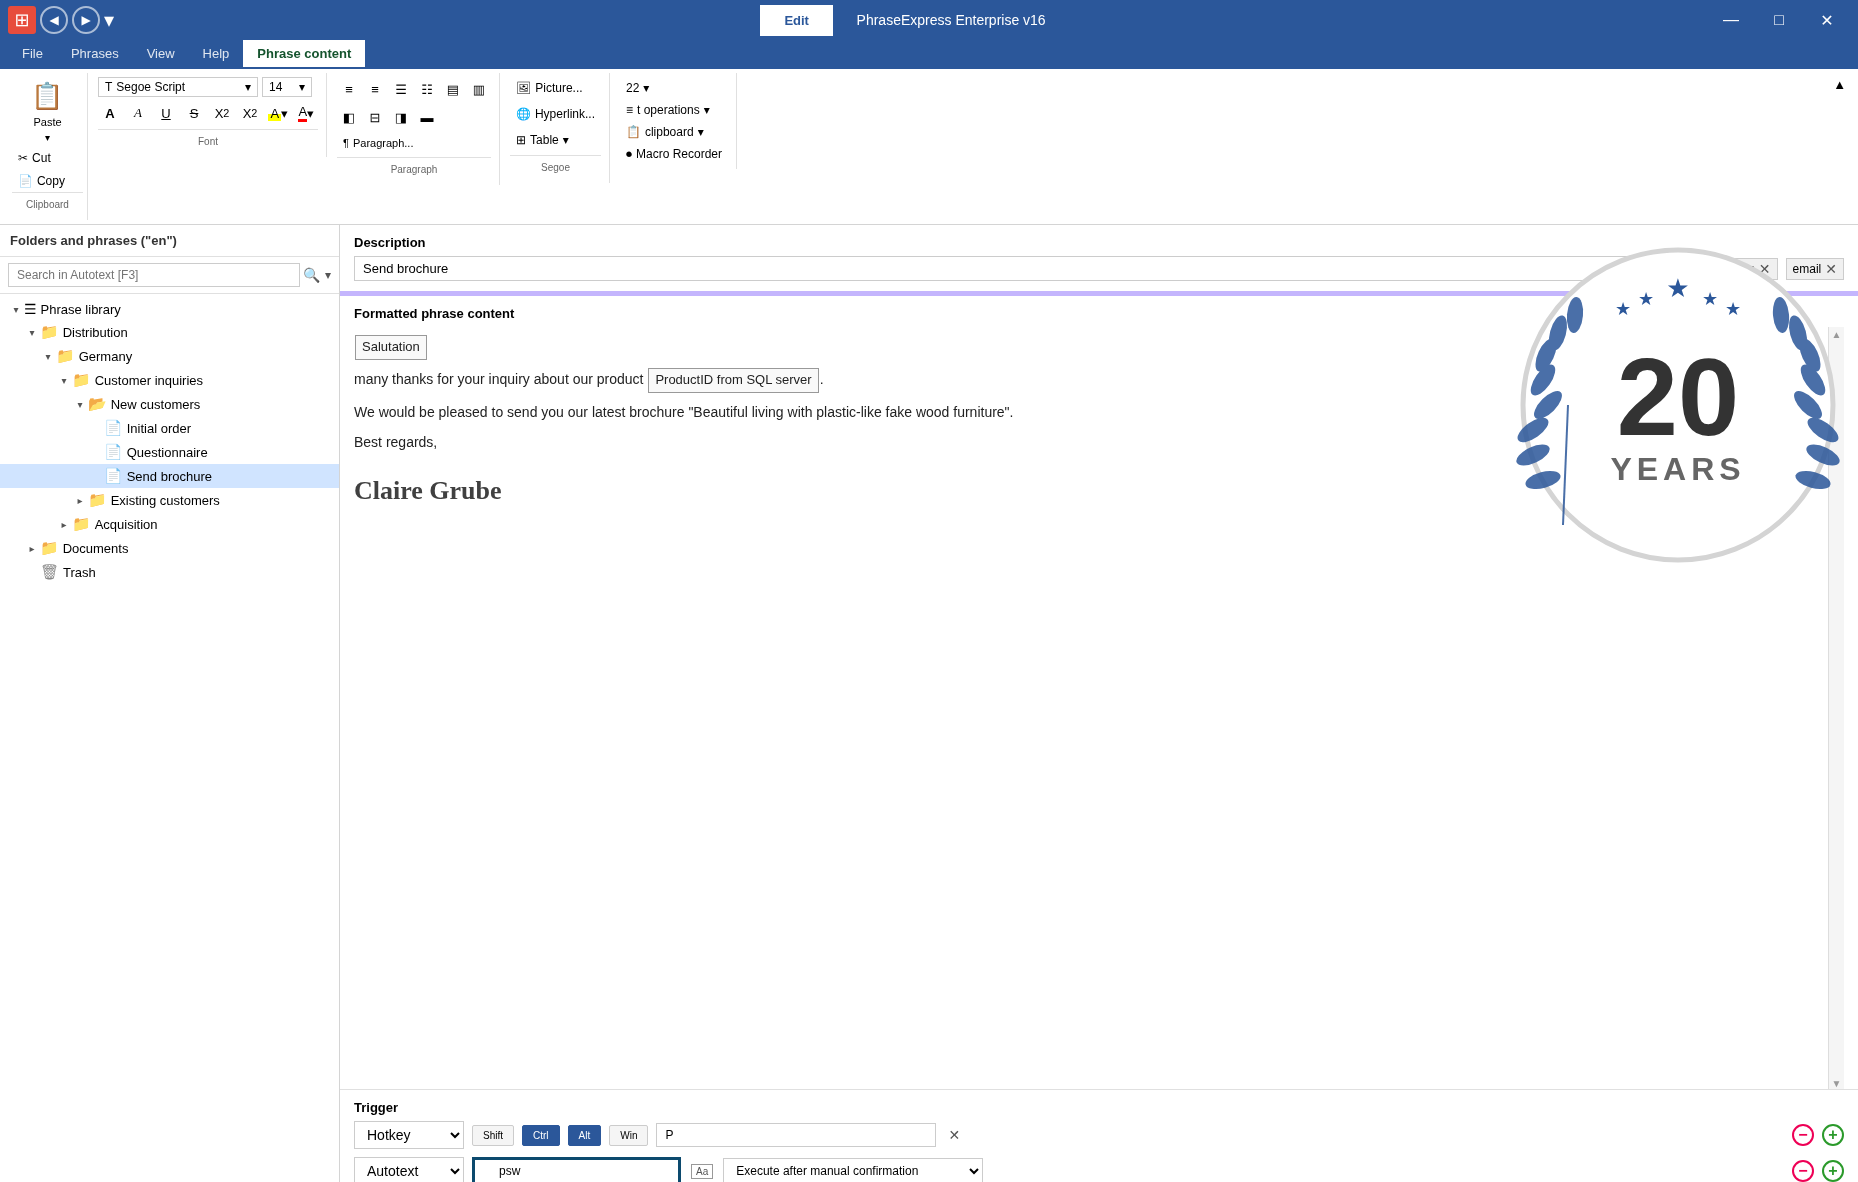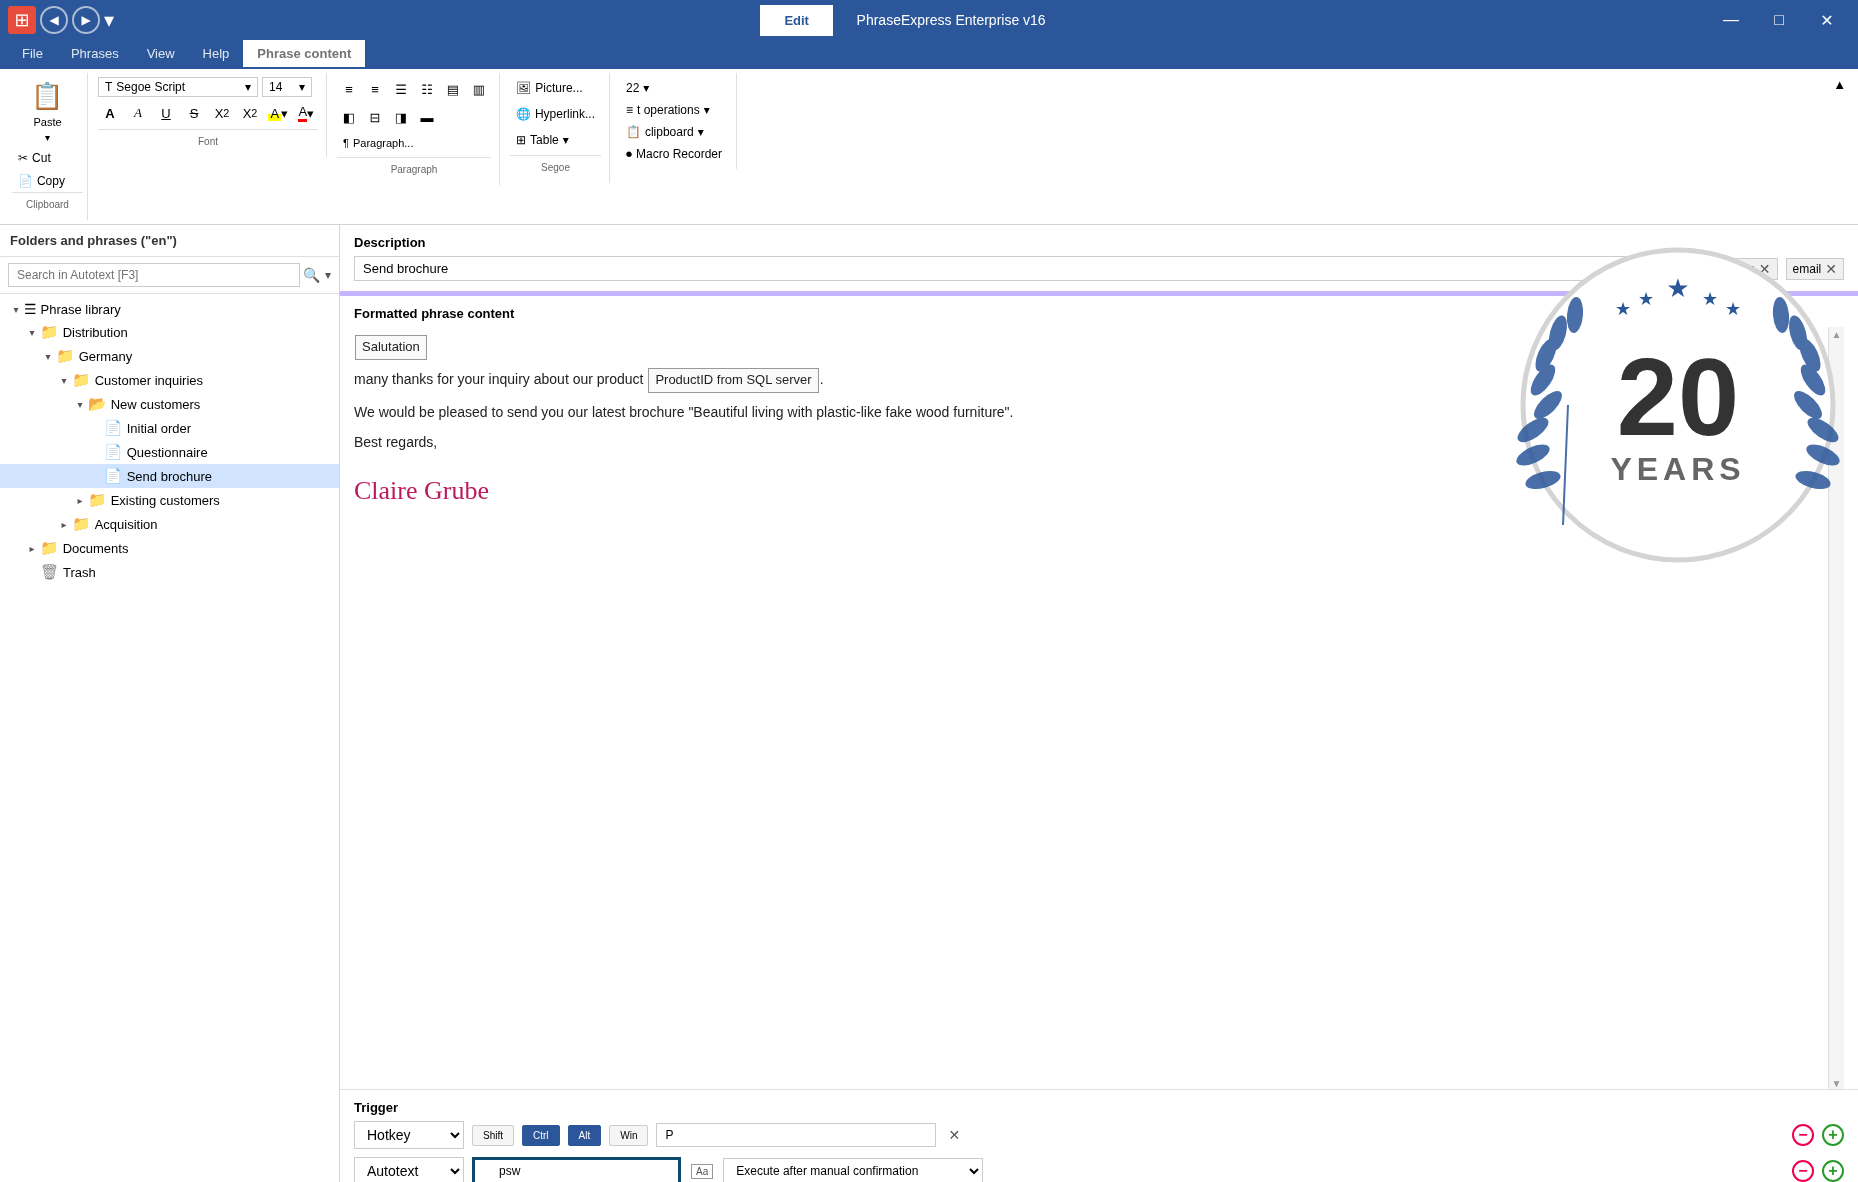--- a/index.html
+++ b/index.html
@@ -15,21 +15,21 @@
     .title-bar-center { flex: 1; text-align: center; }
     .tab-edit { background: white; color: #2b579a; padding: 8px 24px; margin-right: 4px; cursor: pointer; font-weight: 600; }
     .tab-title { color: white; padding: 8px 16px; font-size: 14px; }
     .title-bar-controls { display: flex; gap: 2px; margin-left: auto; }
     .win-btn { width: 46px; height: 40px; display: flex; align-items: center; justify-content: center; color: white; cursor: pointer; font-size: 16px; }
 
     
     .ribbon { background: white; border-bottom: 1px solid #d4d4d4; }
     .ribbon-tabs { display: flex; padding: 0 8px; background: #2b579a; }
     .ribbon-tab { padding: 6px 14px; color: rgba(255,255,255,0.85); cursor: pointer; font-size: 13px; }
-    .ribbon-tab.active { background: white; color: #737373; font-weight: 600; border-bottom: 2px solid #2b579a; }
+    .ribbon-tab.active { background: white; color: #14532d; font-weight: 600; border-bottom: 2px solid #2b579a; }
     .ribbon-content { display: flex; padding: 4px 8px; gap: 2px; min-height: 88px; align-items: flex-start; }
     .ribbon-group-label { font-size: 10px; color: #666; text-align: center; padding: 6px 0; margin-top: auto; border-top: 1px solid #e0e0e0; }
     .ribbon-btn { display: flex; align-items: center; gap: 4px; padding: 4px 6px; cursor: pointer; border-radius: 2px; font-size: 12px; }
     .ribbon-btn-large { flex-direction: column; padding: 4px 8px; font-size: 11px; min-width: 48px; align-items: center; }
     .font-group { display: flex; flex-direction: column; gap: 4px; padding: 4px 8px; border-right: 1px solid #e0e0e0; }
     .font-row { display: flex; gap: 4px; align-items: center; }
     .font-selector { border: 1px solid #ccc; padding: 2px 6px; font-size: 12px; min-width: 160px; background: white; cursor: pointer; display: flex; align-items: center; justify-content: space-between; }
     .font-size-selector { border: 1px solid #ccc; padding: 2px 6px; font-size: 12px; width: 50px; background: white; cursor: pointer; display: flex; align-items: center; justify-content: space-between; }
     .format-btn { width: 24px; height: 24px; display: flex; align-items: center; justify-content: center; border: 1px solid transparent; cursor: pointer; font-size: 13px; border-radius: 2px; }
     .paragraph-group { display: flex; flex-direction: column; gap: 4px; padding: 4px 8px; border-right: 1px solid #e0e0e0; }
@@ -60,21 +60,21 @@
     .desc-row { display: flex; align-items: center; gap: 8px; }
     .desc-input { flex: 1; border: 1px solid #ccc; padding: 4px 8px; font-size: 13px; }
     .tag { display: flex; align-items: center; gap: 4px; background: #f0f0f0; border: 1px solid #ccc; padding: 2px 6px; font-size: 12px; }
     .tag-close { cursor: pointer; color: #555; font-size: 14px; }
 
     
     .phrase-section { padding: 10px 14px 0 14px; border-bottom: 1px solid #e0e0e0; flex: 1; display: flex; flex-direction: column; }
     .phrase-content-area { flex: 1; overflow-y: auto; padding: 8px 0; font-size: 14px; line-height: 1.6; color: #222; }
     .phrase-chip { display: inline-block; border: 1px solid #999; padding: 1px 6px; font-size: 13px; background: #f9f9f9; margin: 0 1px; }
     .phrase-sql-chip { display: inline-block; border: 1px solid #999; padding: 1px 6px; font-size: 13px; background: #f9f9f9; margin: 0 1px; }
-    .signature { font-family: 'Brush Script MT', cursive; color: #be185d; font-size: 26px; margin: 4px 0; }
+    .signature { font-family: 'Brush Script MT', cursive; color: #404040; font-size: 26px; margin: 4px 0; font-weight: bold; }
 
     
     .trigger-section { padding: 10px 14px; background: white; }
     .trigger-row { display: flex; align-items: center; gap: 8px; margin-bottom: 8px; }
     .trigger-select { border: 1px solid #ccc; padding: 4px 8px; font-size: 14px; min-width: 110px; background: white; cursor: pointer; }
     .key-btn { padding: 4px 10px; border: 1px solid #ccc; background: #f5f5f5; font-size: 10px; cursor: pointer; border-radius: 2px; }
     .key-btn.active { background: #2b579a; color: white; border-color: #2b579a; }
     .key-input { flex: 1; border: 1px solid #ccc; padding: 4px 8px; font-size: 12px; max-width: 280px; }
     .minus-btn { width: 22px; height: 22px; border-radius: 50%; border: 2px solid #e05; color: #e05; display: flex; align-items: center; justify-content: center; cursor: pointer; font-size: 16px; font-weight: bold; }
     .plus-btn { width: 22px; height: 22px; border-radius: 50%; border: 2px solid #2b9a2b; color: #2b9a2b; display: flex; align-items: center; justify-content: center; cursor: pointer; font-size: 16px; font-weight: bold; }

